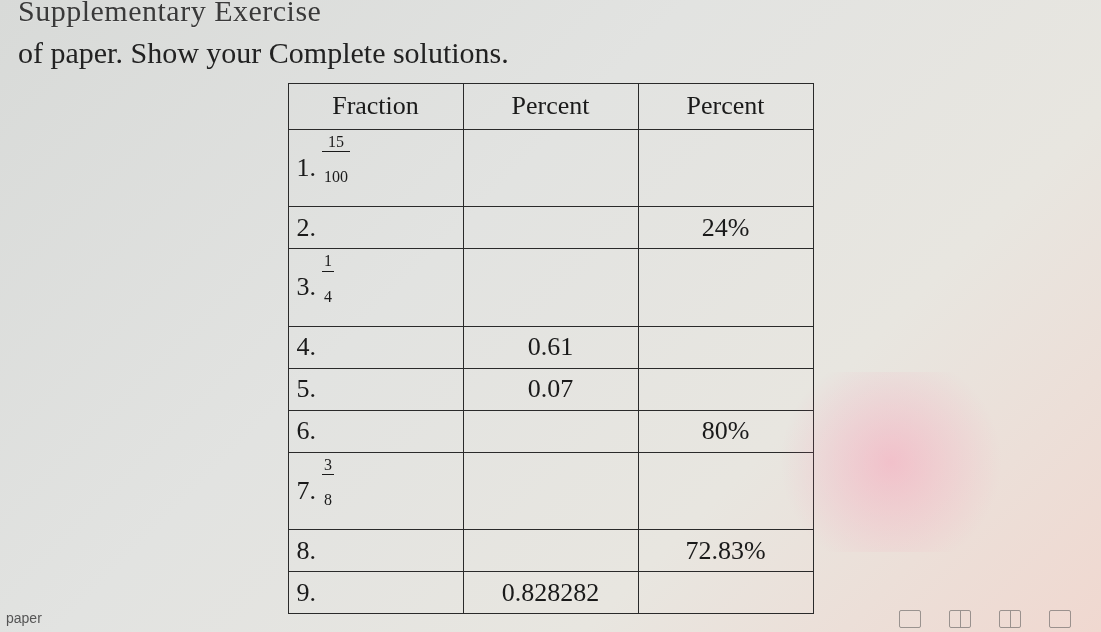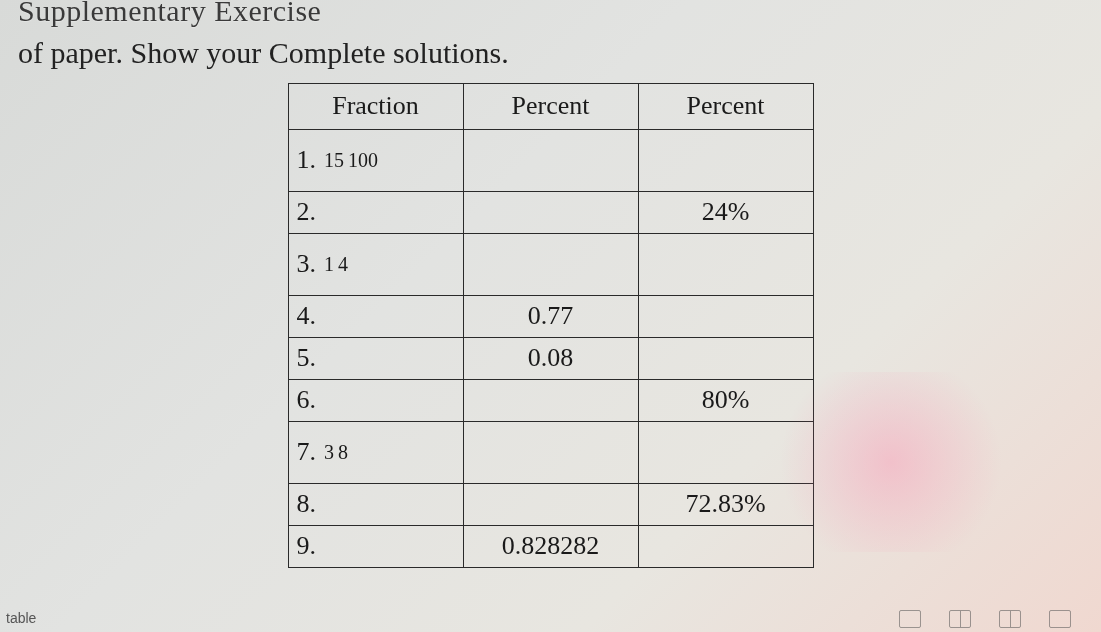--- a/index.html
+++ b/index.html
@@ -56,23 +56,23 @@
   .col-pct { width: 175px; text-align: center; margin-left: 8px; }
   .frac-cell { padding: 4px 8px; }
   .frac {
     display: inline-flex;
     align-items: center;
     gap: 6px;
   }
   .num-label { font-size: 26px; }
   .vfrac {
     display: inline-flex;
-    flex-direction: row;
+    flex-direction: column;
     align-items: center;
-    font-size: 20px;
+    font-size: 16px;
     line-height: 1.05;
     vertical-align: middle;
   }
   .vfrac .top { padding: 0 2px; }
   .vfrac .bar { width: 100%; border-top: 1.5px solid #1a1a1a; margin: 1px 0; }
   .vfrac .bot { padding: 16px 2px; }
   .tall { height: 56px; }
   .corner {
     position: absolute;
     left: 6px;
@@ -162,29 +162,29 @@
             </span>
           </td>
           <td class="col-dec"></td>
           <td class="col-pct"></td>
         </tr>
 
         <tr>
           <td class="col-frac frac-cell">
             <span class="num-label">4.</span>
           </td>
-          <td class="col-dec">0.77</td>
+          <td class="col-dec">0.61</td>
           <td class="col-pct"></td>
         </tr>
 
         <tr>
           <td class="col-frac frac-cell">
             <span class="num-label">5.</span>
           </td>
-          <td class="col-dec">0.08</td>
+          <td class="col-dec">0.07</td>
           <td class="col-pct"></td>
         </tr>
 
         <tr>
           <td class="col-frac frac-cell">
             <span class="num-label">6.</span>
           </td>
           <td class="col-dec"></td>
           <td class="col-pct">80%</td>
         </tr>
@@ -220,20 +220,20 @@
           <td class="col-pct"></td>
         </tr>
 
       </tbody>
     </table>
   </div>
 </div>
 
 <div class="pink-glow"></div>
 
-<div class="corner">table</div>
+<div class="corner">paper</div>
 
 <div class="bottom-icons">
   <div class="gicon"></div>
   <div class="gicon split"></div>
   <div class="gicon split"></div>
   <div class="gicon"></div>
 </div>
 
 </body></html>

